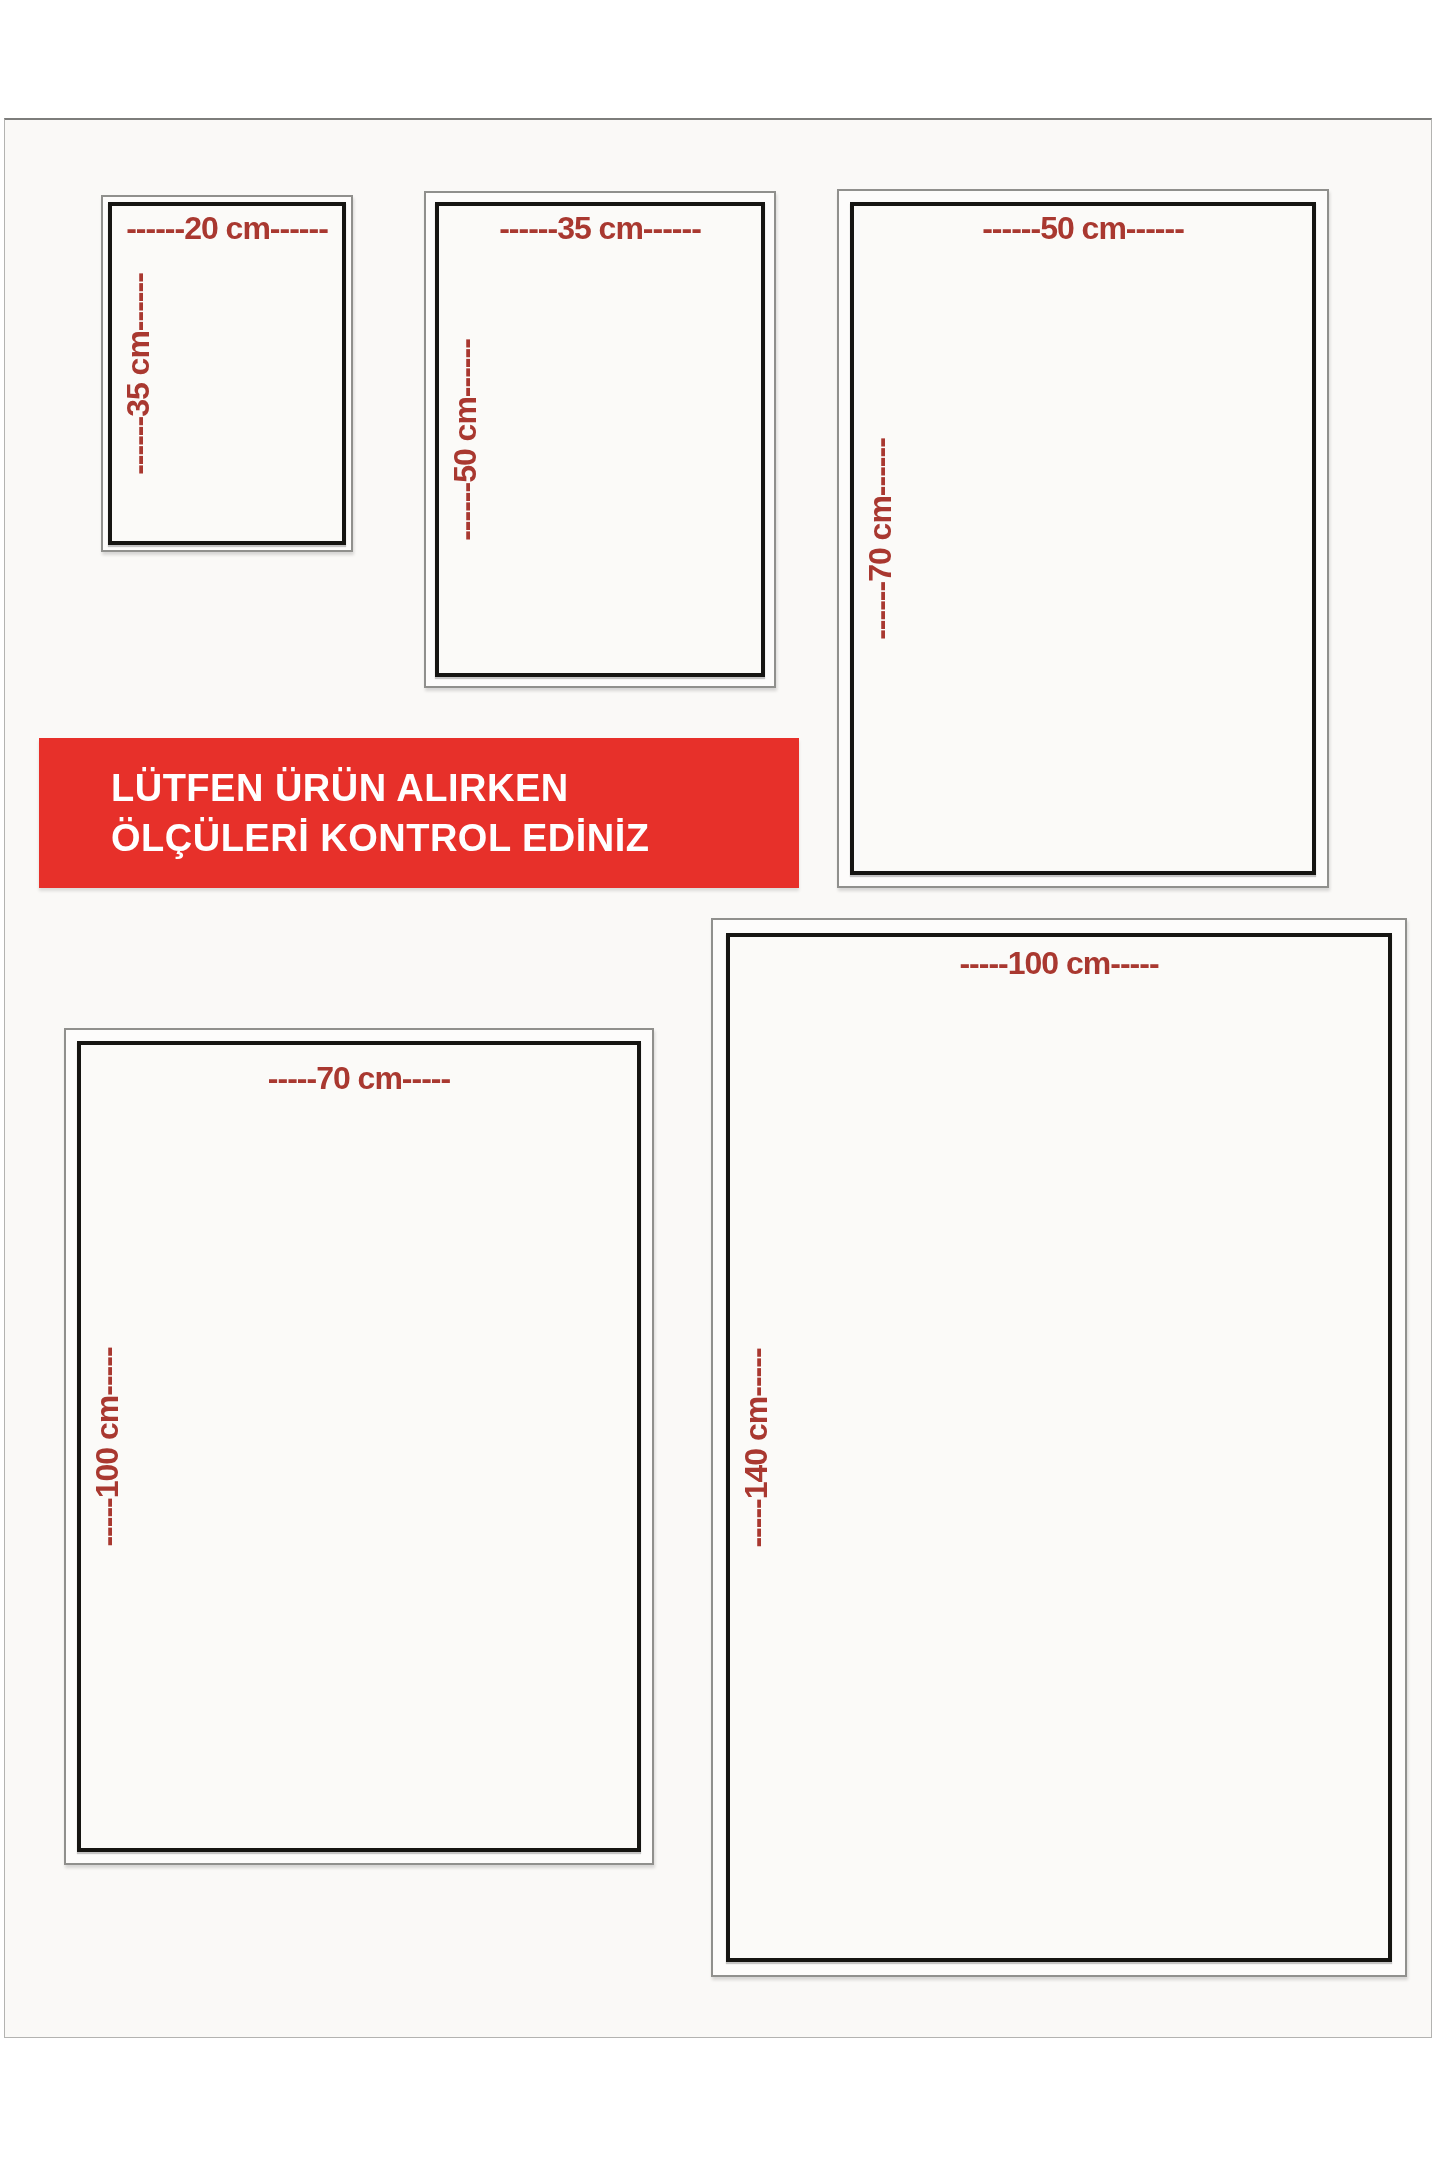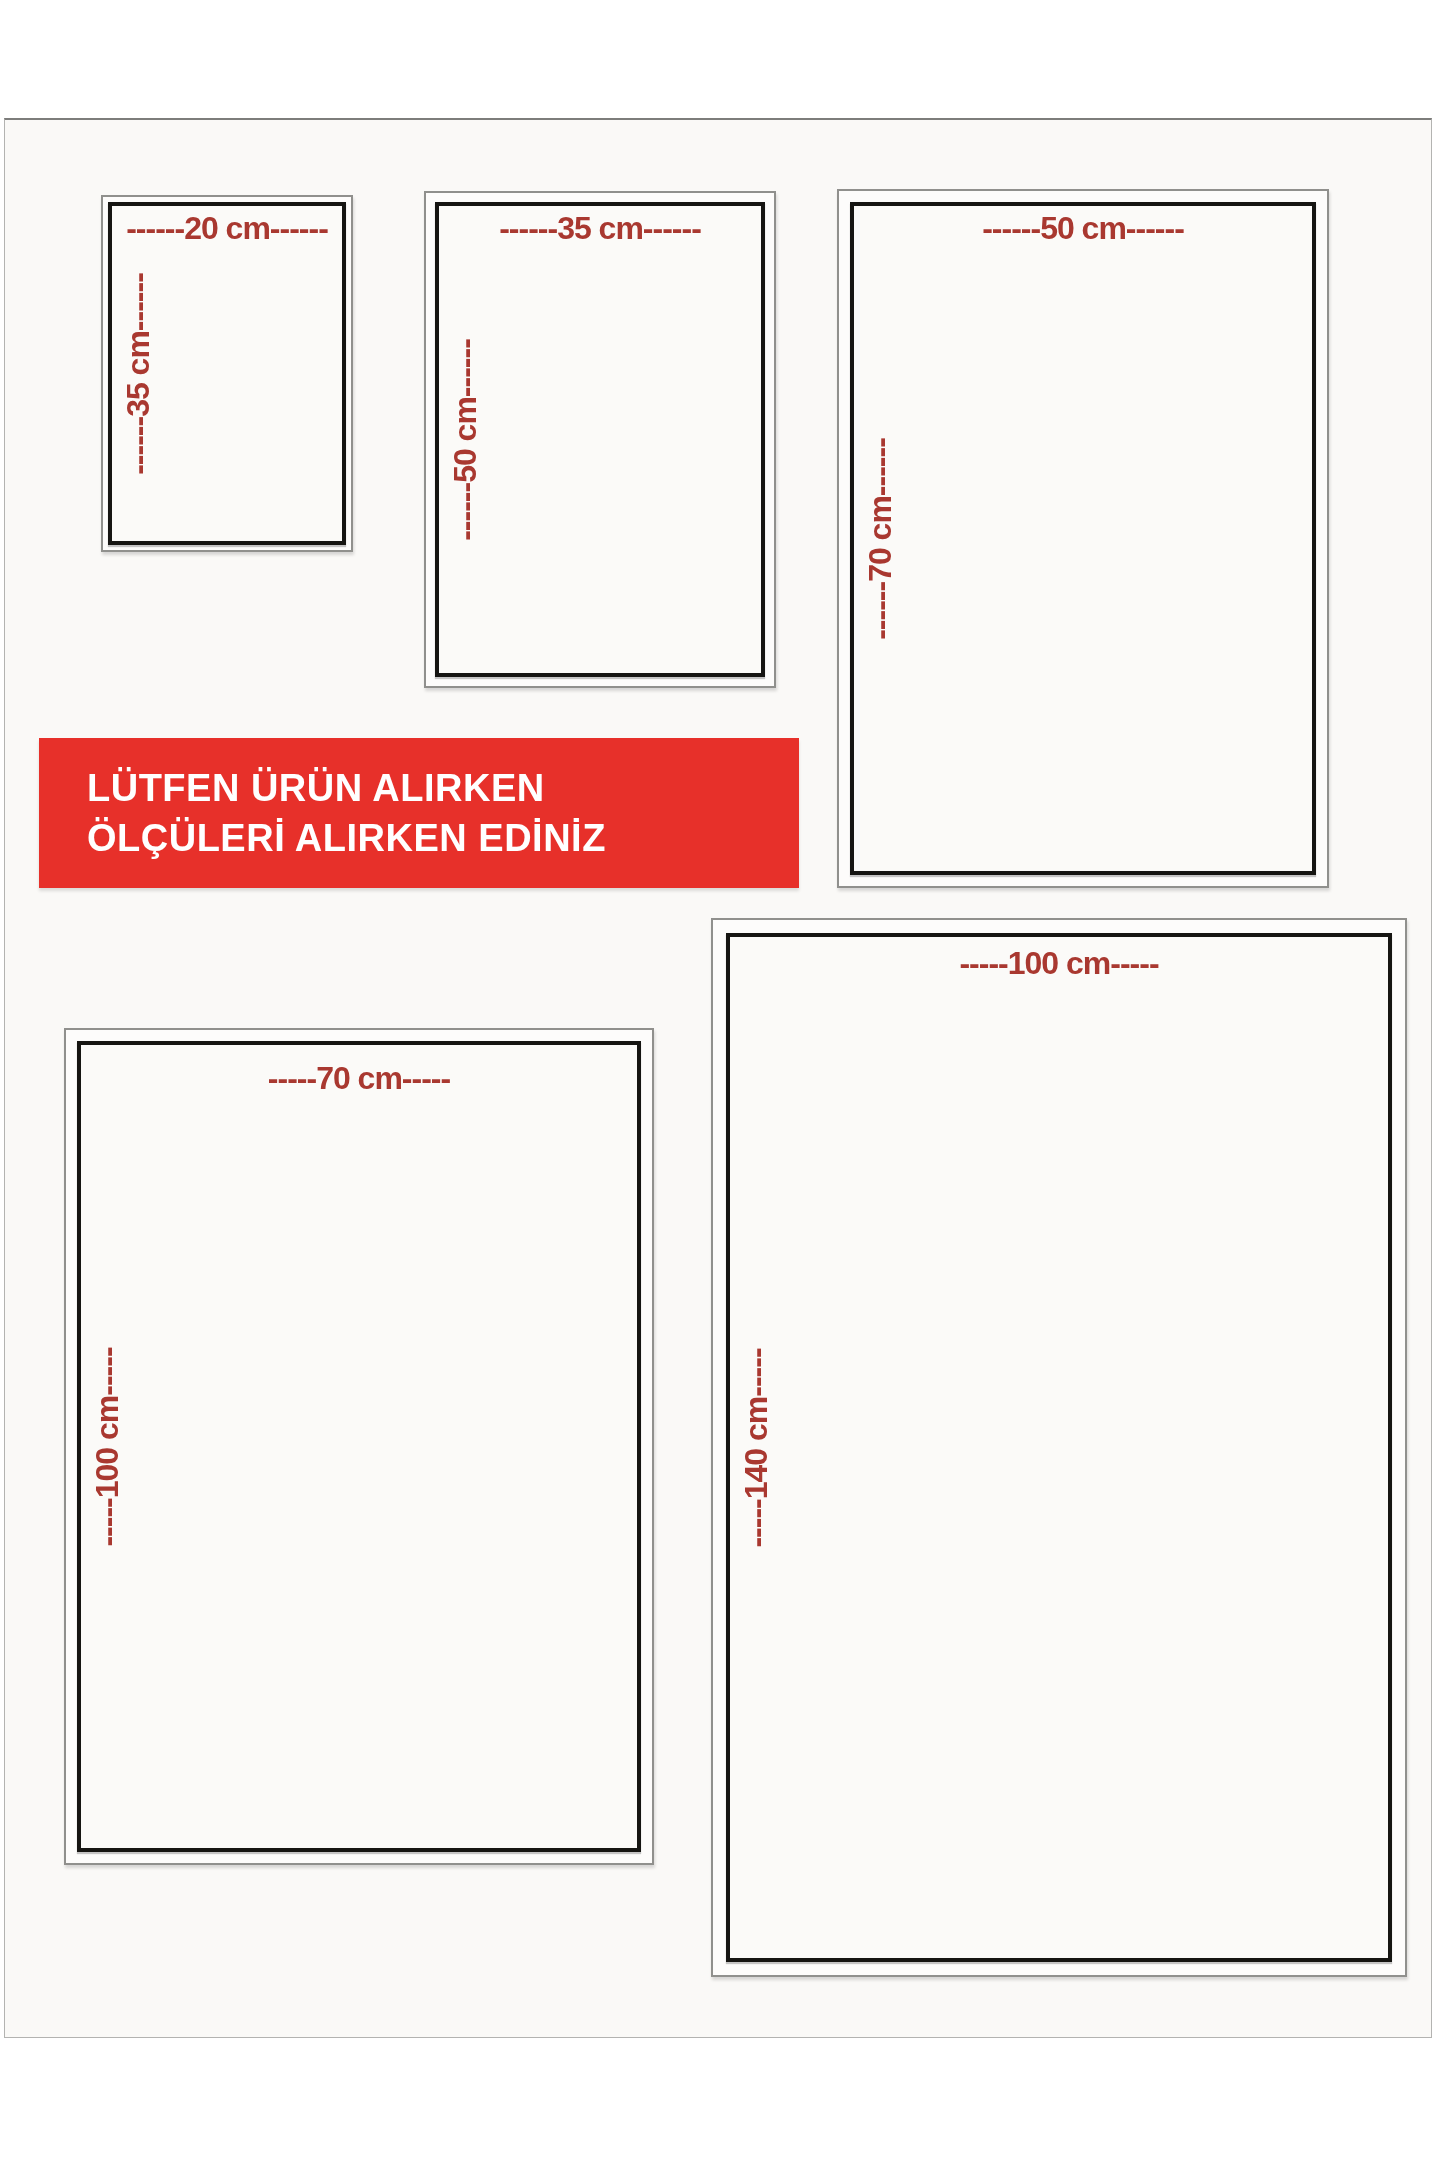--- a/index.html
+++ b/index.html
@@ -89,21 +89,21 @@
     left: 39px;
     top: 738px;
     width: 760px;
     height: 150px;
     box-sizing: border-box;
     background: #e7302a;
     color: #ffffff;
     display: flex;
     flex-direction: column;
     justify-content: center;
-    padding-left: 48px;
+    padding-left: 72px;
     gap: 10px;
     box-shadow: 0 3px 3px rgba(0,0,0,0.12);
   }
   .banner .line {
     font-weight: bold;
     font-size: 38px;
     line-height: 40px;
     letter-spacing: 0.5px;
     white-space: nowrap;
   }
@@ -129,21 +129,21 @@
 
 <div class="size-box box-c">
   <div class="inner">
     <div class="w-label">------50 cm------</div>
     <div class="h-label">------70 cm------</div>
   </div>
 </div>
 
 <div class="banner">
   <div class="line">LÜTFEN ÜRÜN ALIRKEN</div>
-  <div class="line">ÖLÇÜLERİ ALIRKEN EDİNİZ</div>
+  <div class="line">ÖLÇÜLERİ KONTROL EDİNİZ</div>
 </div>
 
 <div class="size-box box-d">
   <div class="inner">
     <div class="w-label">-----70 cm-----</div>
     <div class="h-label">-----100 cm-----</div>
   </div>
 </div>
 
 <div class="size-box box-e">

